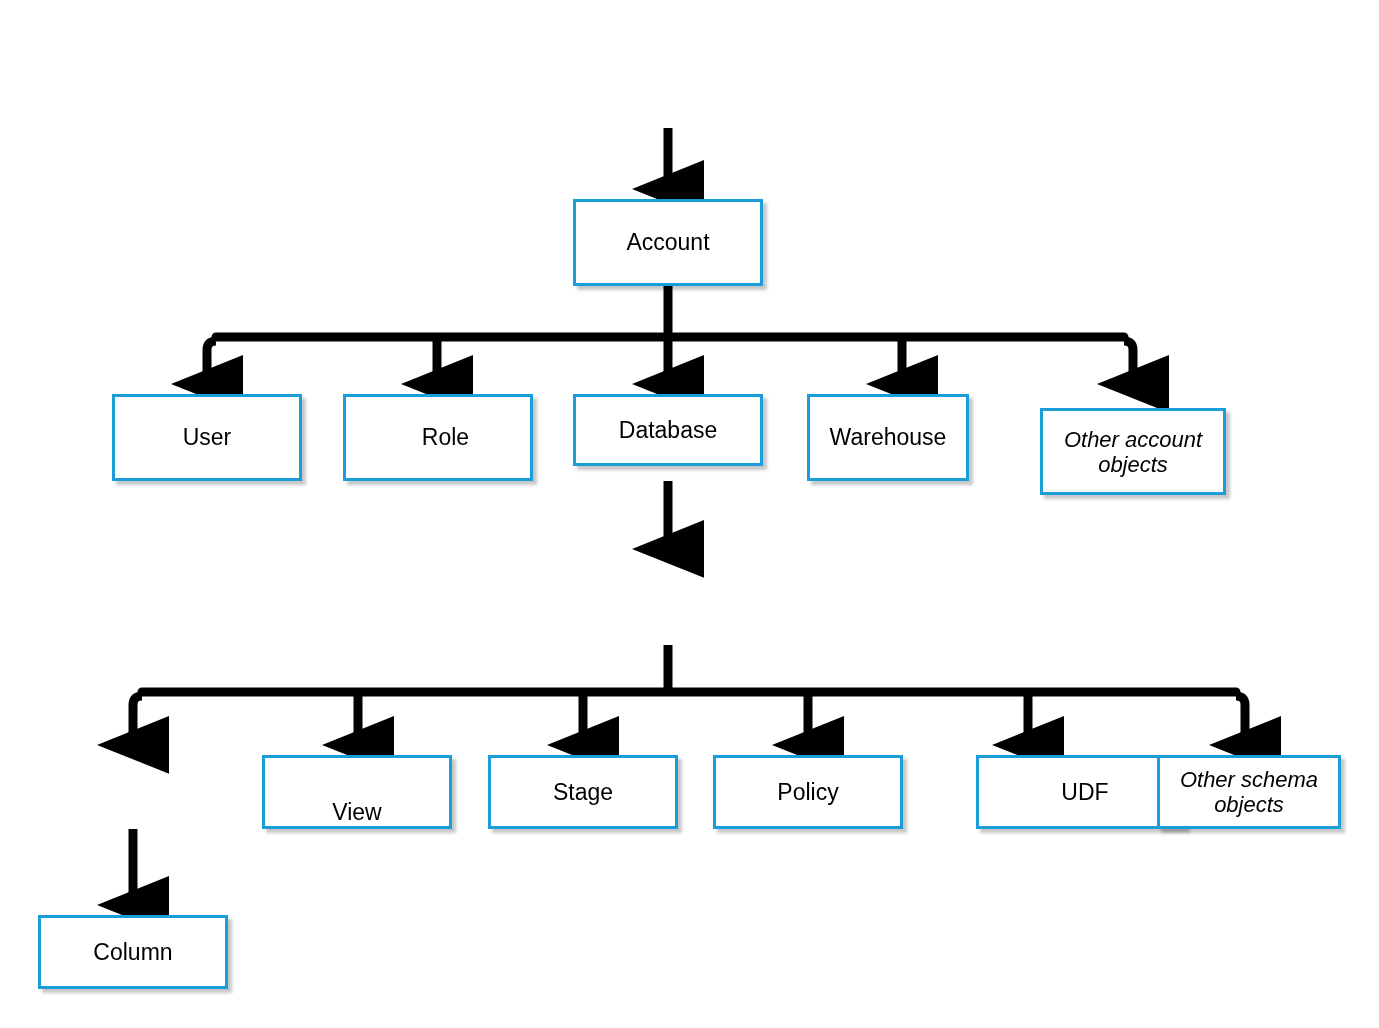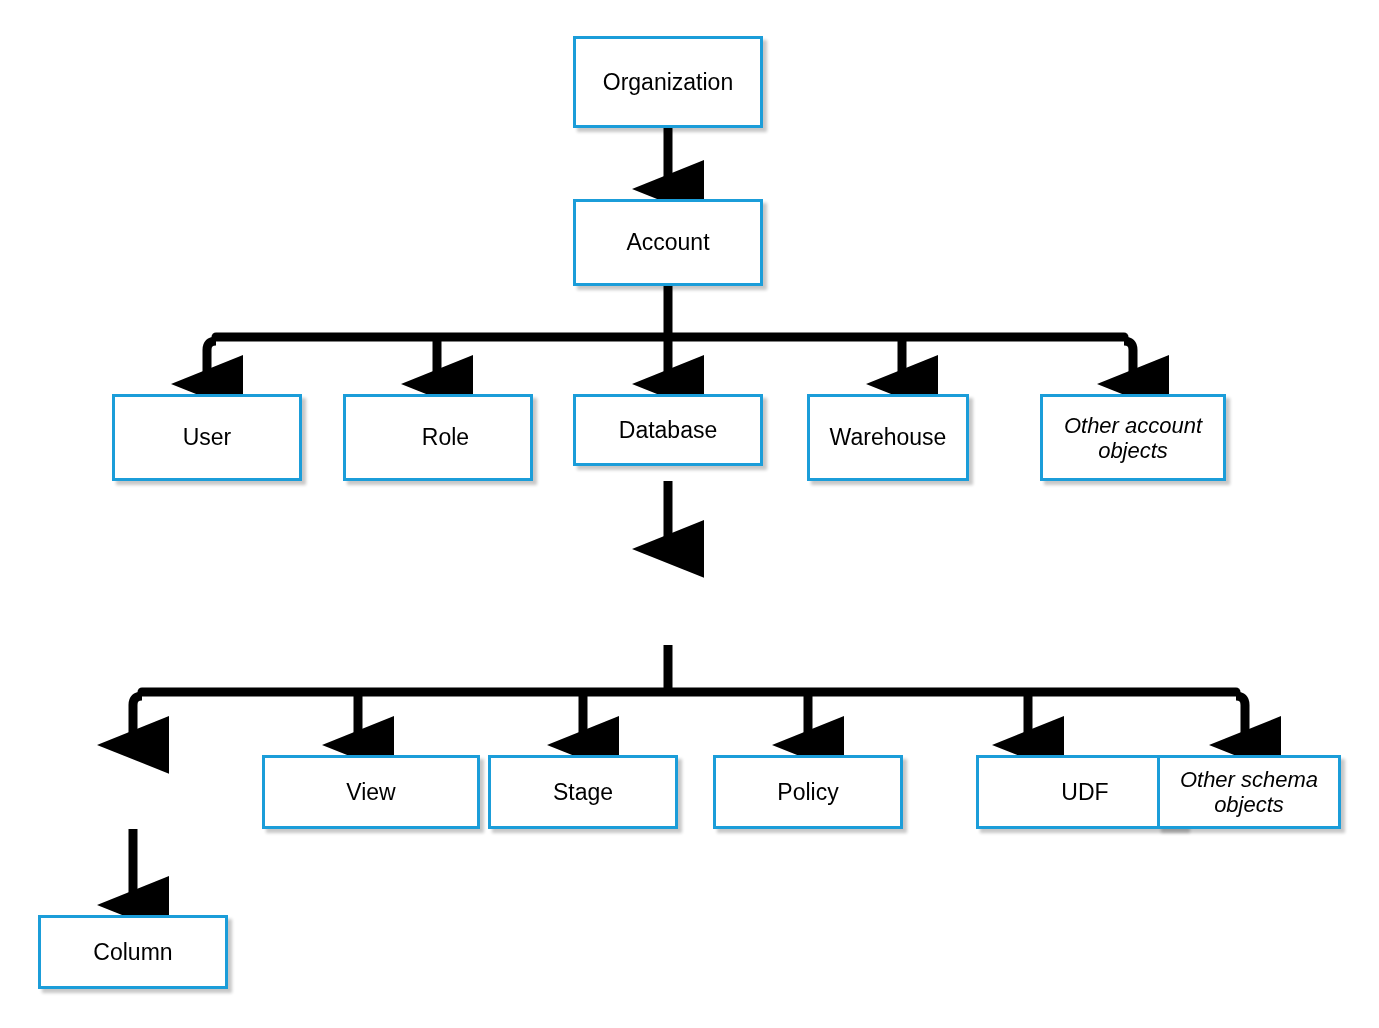--- a/index.html
+++ b/index.html
@@ -92,23 +92,20 @@
       <path d="M 808 695 L 808 744" stroke="#000000" stroke-width="9" fill="none" marker-end="url(#arrowhead)"></path>
       <path d="M 1028 695 L 1028 744" stroke="#000000" stroke-width="9" fill="none" marker-end="url(#arrowhead)"></path>
       <path d="M 1236 696 Q 1245 696 1245 705 L 1245 744" stroke="#000000" stroke-width="9" fill="none" marker-end="url(#arrowhead)"></path>
     </g>
 
     <g>
       <path d="M 133 829 L 133 904" stroke="#000000" stroke-width="9" fill="none" marker-end="url(#arrowhead)"></path>
     </g>
   </svg>
 
-  <div class="node-box" style="left:573px; top:36px; width:190px; height:92px;">
-    <span class="node-label">Organization</span>
-  </div>
 
   <div class="node-box" style="left:112px; top:394px; width:190px; height:87px;">
     <span class="node-label">User</span>
   </div>
 
   <div class="node-box" style="left:573px; top:199px; width:190px; height:87px;">
     <span class="node-label">Account</span>
   </div>
 
   <div class="node-box" style="left:343px; top:394px; width:190px; height:87px;padding-left:15px;">
@@ -116,28 +113,28 @@
   </div>
 
   <div class="node-box" style="left:573px; top:394px; width:190px; height:72px;">
     <span class="node-label">Database</span>
   </div>
 
   <div class="node-box" style="left:807px; top:394px; width:162px; height:87px;">
     <span class="node-label">Warehouse</span>
   </div>
 
-  <div class="node-box italic" style="left:1040px; top:394px; width:186px; height:87px;">
+  <div class="node-box italic" style="left:1040px; top:408px; width:186px; height:87px;">
     <span class="node-label">Other account
 objects</span>
   </div>
 
 
 
-  <div class="node-box" style="left:262px; top:755px; width:218px; height:74px;">
+  <div class="node-box" style="left:262px; top:755px; width:190px; height:74px;align-items:flex-end;">
     <span class="node-label">View</span>
   </div>
 
   <div class="node-box" style="left:488px; top:755px; width:190px; height:74px;">
     <span class="node-label">Stage</span>
   </div>
 
   <div class="node-box" style="left:713px; top:755px; width:190px; height:74px;">
     <span class="node-label">Policy</span>
   </div>

